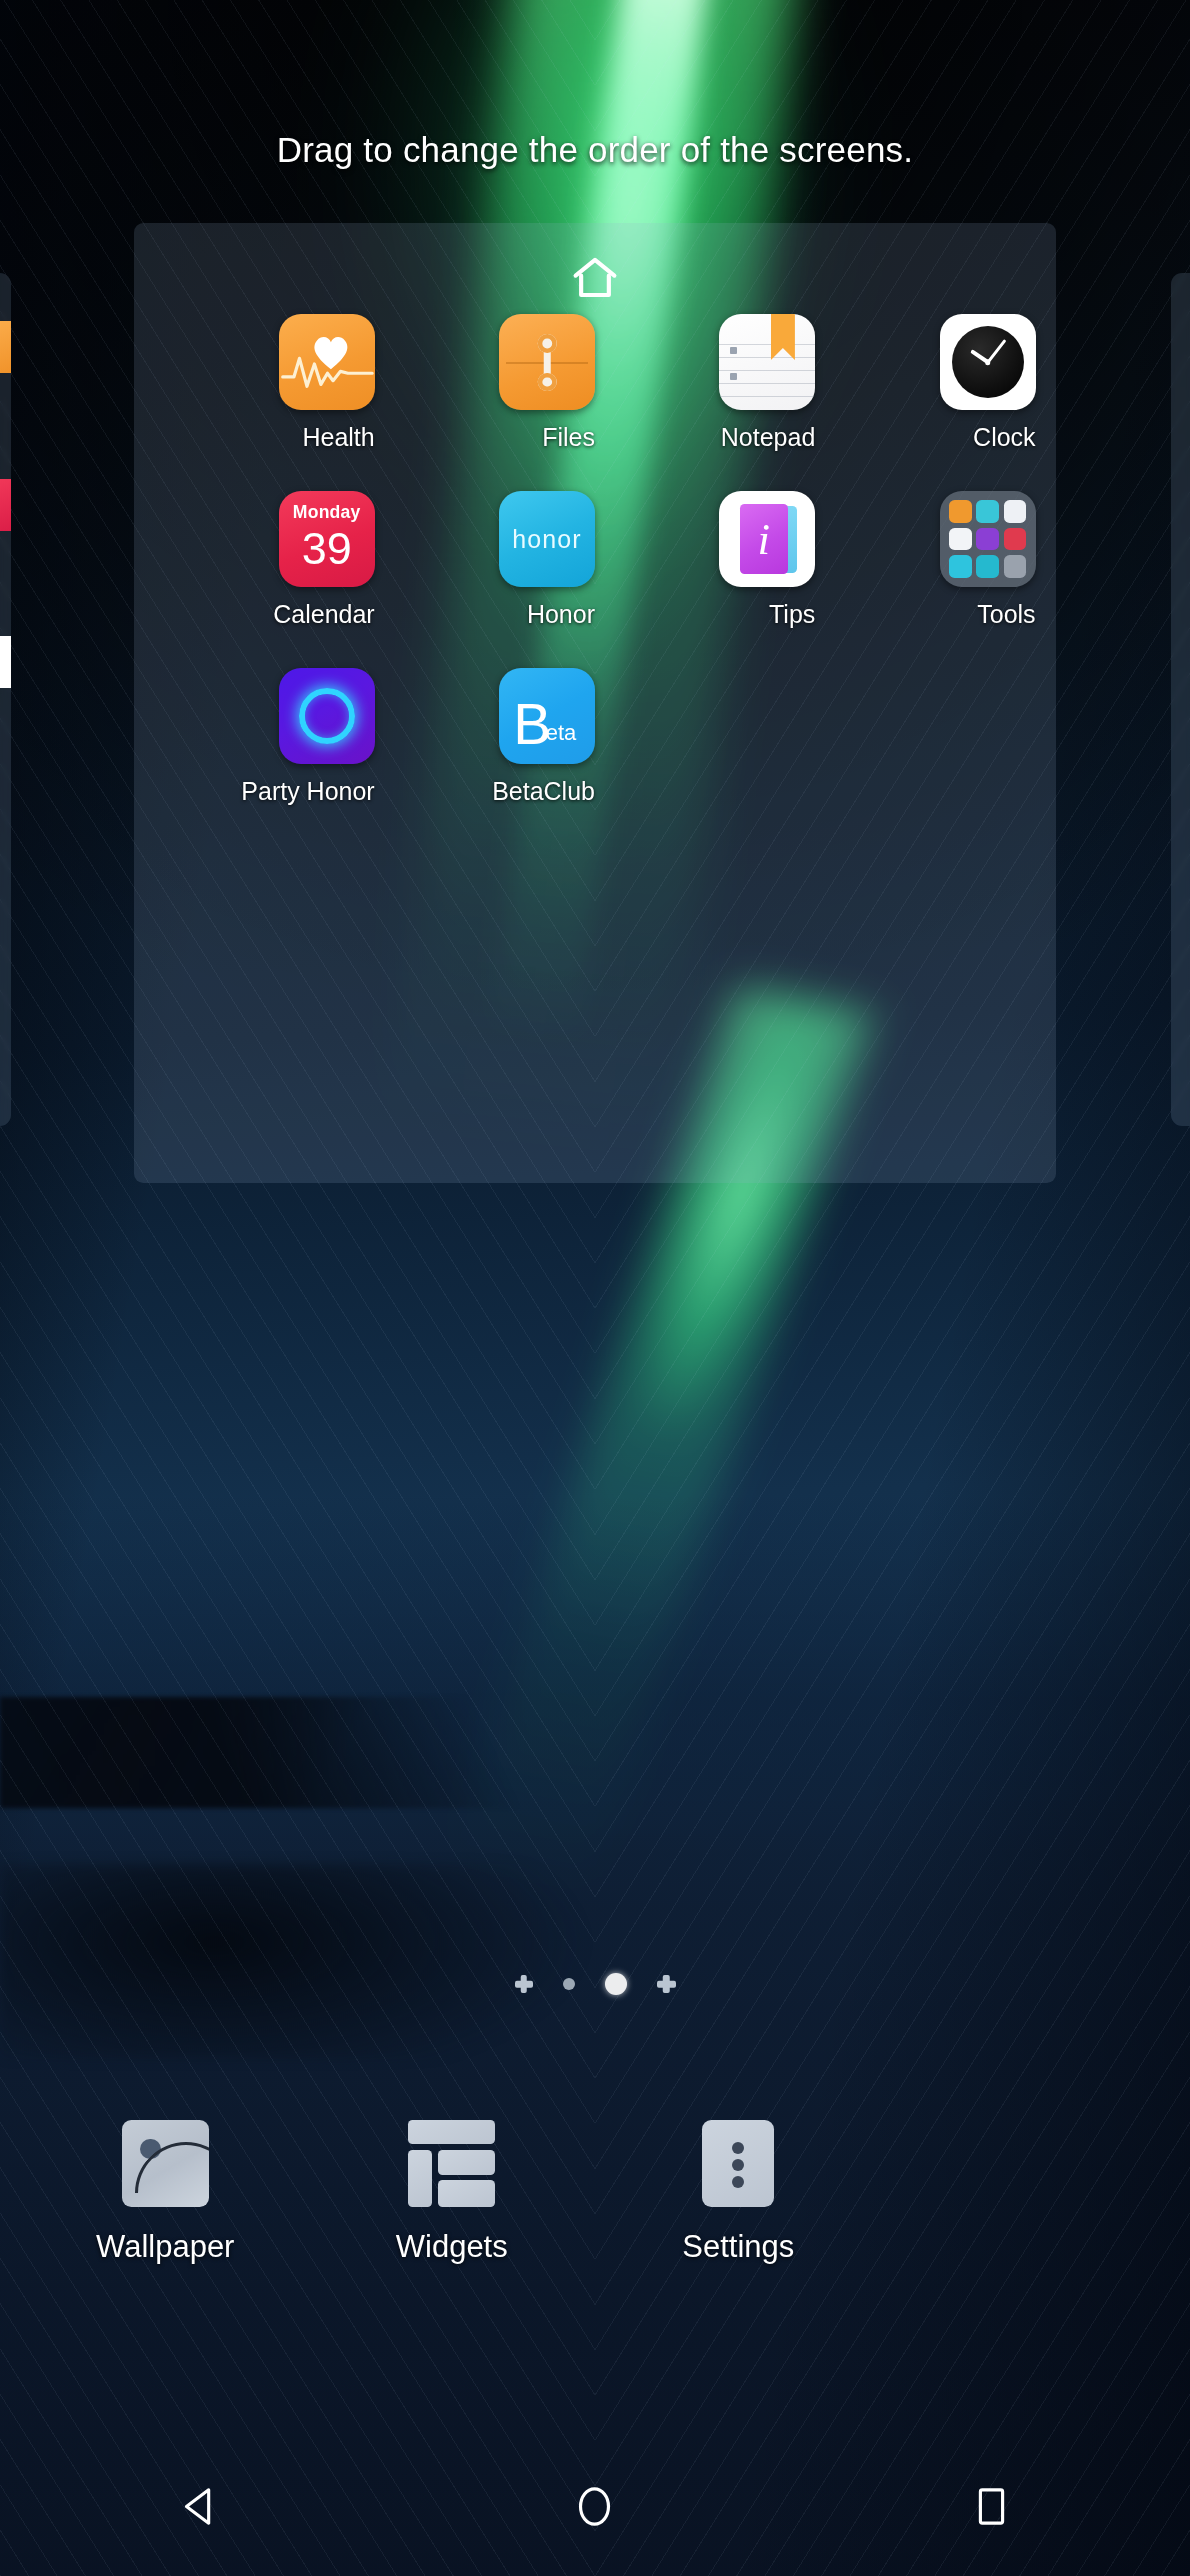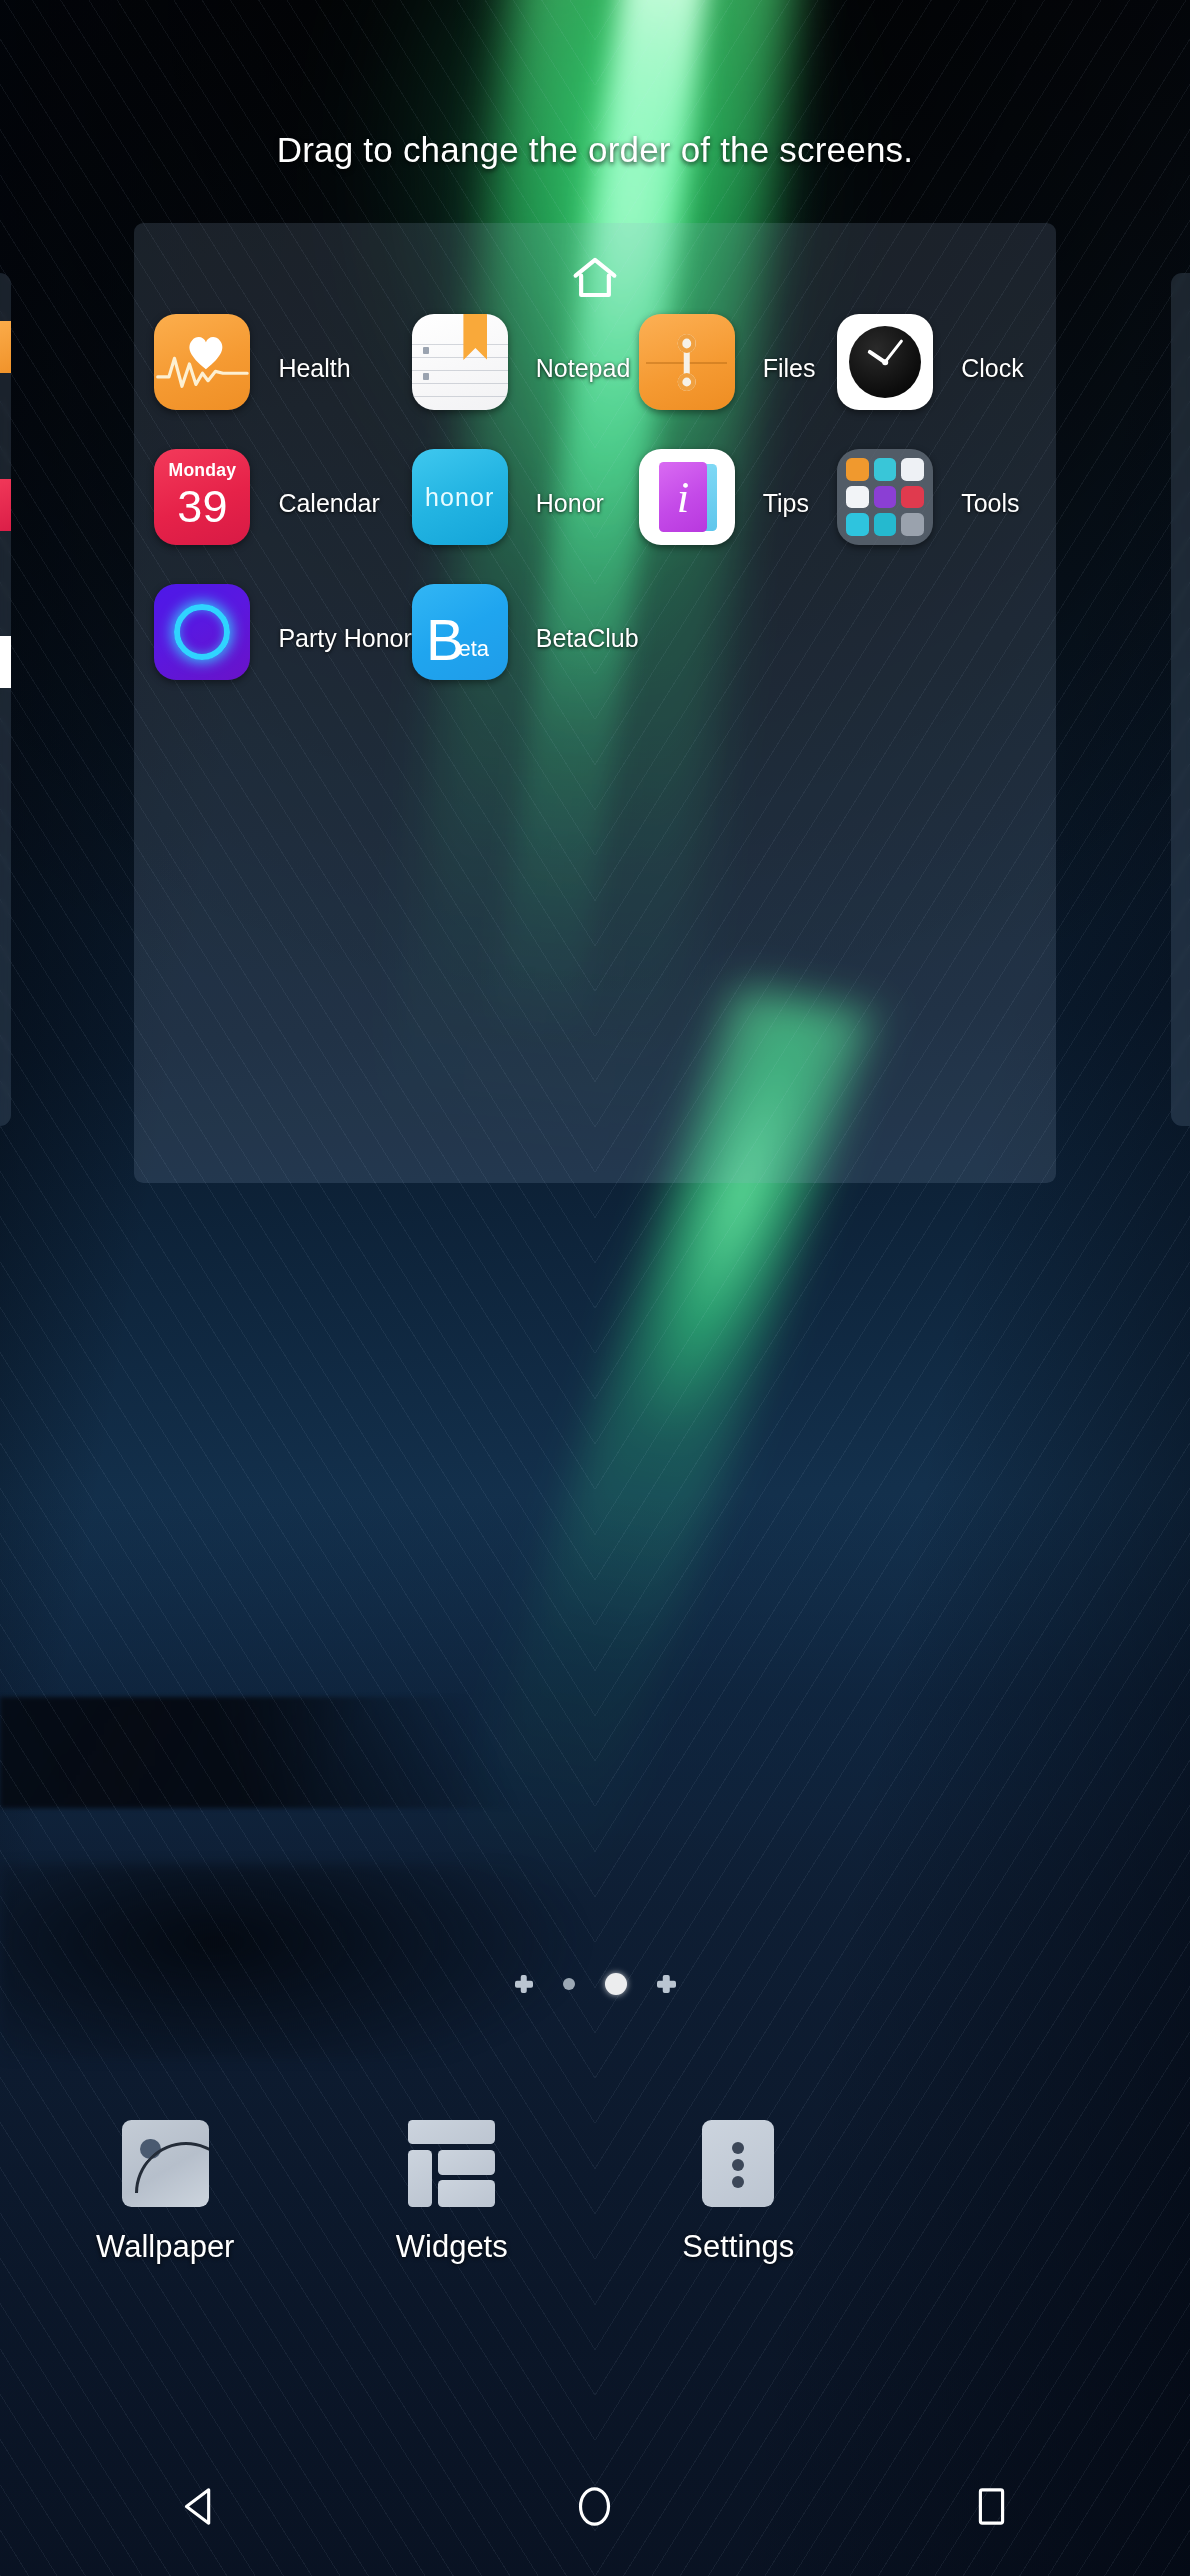--- a/index.html
+++ b/index.html
@@ -133,23 +133,22 @@
   
   #app-grid {
     position:absolute;
     left:0; right:0; top:91px;
     display:grid;
     grid-template-columns:repeat(4, 1fr);
     row-gap:39px;
     padding:0 20.4px;
   }
   .app-cell {
-    display:flex; 
-    align-items:center;
-    gap:28px;
+    display:flex; flex-direction:column;
+    align-items:flex-end;
   }
   .app-icon {
     width:96px; height:96px;
     border-radius:22px;
     position:relative;
     overflow:hidden;
     box-shadow:0 2.8px 7.4px rgba(0,0,0,0.42);
   }
   .app-label {
     margin-top:13px;
@@ -444,43 +443,43 @@
           <path d="M21 38 C3 24 0 14 6 7 C11 1 19 3 21 9 C23 3 31 1 36 7 C42 14 39 24 21 38 Z" fill="#ffffff"></path>
         </svg>
         <svg class="ecg" viewBox="0 0 104 44" preserveAspectRatio="none" fill="none" stroke="#fdf0d2" stroke-width="3.4" stroke-linecap="round" stroke-linejoin="round">
           <path d="M4 30 L16 30 L22 10 L30 40 L38 16 L45 38 L52 26 L58 34 L66 24 L74 26 L100 26"></path>
         </svg>
       </div>
       <div class="app-label">Health</div>
     </div>
 
     <div class="app-cell">
+      <div class="app-icon ic-files">
+        <div class="fline"></div>
+        <div class="clip">
+          <div class="cbar"></div>
+          <div class="cdot top"></div>
+          <div class="cdot bot"></div>
+        </div>
+      </div>
+      <div class="app-label">Files</div>
+    </div>
+
+    <div class="app-cell">
       <div class="app-icon ic-notepad">
         <div class="rule" style="top:30px;"></div>
         <div class="rule" style="top:43px;"></div>
         <div class="rule" style="top:56px;"></div>
         <div class="rule" style="top:69px;"></div>
         <div class="rule" style="top:82px;"></div>
         <div class="bullet" style="top:33px;"></div>
         <div class="bullet" style="top:59px;"></div>
         <div class="ribbon"></div>
       </div>
       <div class="app-label">Notepad</div>
-    </div>
-
-    <div class="app-cell">
-      <div class="app-icon ic-files">
-        <div class="fline"></div>
-        <div class="clip">
-          <div class="cbar"></div>
-          <div class="cdot top"></div>
-          <div class="cdot bot"></div>
-        </div>
-      </div>
-      <div class="app-label">Files</div>
     </div>
 
     <div class="app-cell">
       <div class="app-icon ic-clock">
         <div class="face">
           <div class="hand hour"></div>
           <div class="hand minute"></div>
           <div class="pin"></div>
         </div>
       </div>

